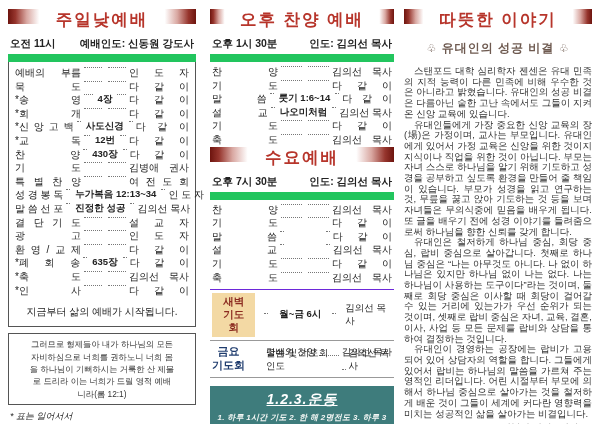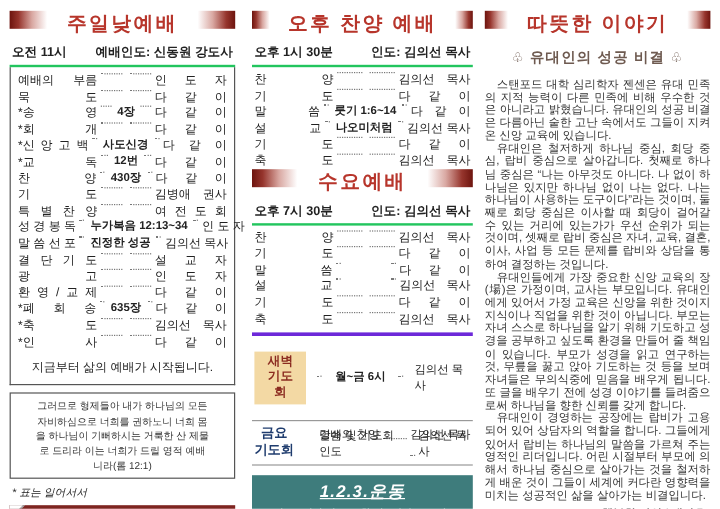--- a/index.html
+++ b/index.html
@@ -14,21 +14,21 @@
   .col-right{left:404px;width:188px;}
 
   
   .header{display:flex;align-items:flex-start;gap:14px;margin:9px 0 4px;}
   .hbar{flex:1;height:15px;}
   .hbar-l{background:linear-gradient(to right,#6d140e,#96352d 22%,#d9a8a2 55%,#ffffff 92%);}
   .hbar-r{background:linear-gradient(to left,#6d140e,#96352d 22%,#d9a8a2 55%,#ffffff 92%);}
   .htitle{font-weight:bold;font-size:16.5px;color:#b7352b;letter-spacing:2px;white-space:nowrap;}
 
   .timerow{display:flex;justify-content:space-between;font-weight:bold;font-size:10.5px;
-    border-bottom:2px solid #22c55e;padding:2px 2px 3px;}
+    border-bottom:8px solid #22c55e;padding:2px 2px 3px;}
 
   .obox{border:1px solid #555;border-top:none;padding:4px 6px 5px;}
 
   .row{display:flex;align-items:flex-start;height:13.6px;font-size:10px;color:#222;}
   .lab{width:66px;text-align:justify;text-align-last:justify;white-space:nowrap;}
   .dots{flex:1;border-bottom:1px dotted #777;margin:0 3px 3px;height:1px;min-width:4px;}
   .mid{font-weight:bold;white-space:pre;padding:0 2px;font-size:9.5px;}
   .mid:empty{padding:0;}
   .who{width:60px;text-align:justify;text-align-last:justify;white-space:nowrap;}
 
@@ -41,22 +41,22 @@
   .folded::before{content:"";position:absolute;top:0;left:0;border-top:13px solid #a9a9a9;
     border-right:13px solid transparent;}
   .folded::after{content:"";position:absolute;top:0;left:0;border-top:11px solid #ffffff;
     border-right:11px solid transparent;}
 
   .banner{background:#7e2420;color:#fff;font-weight:bold;font-size:10.5px;
     padding:6px 9px 6px 17px;line-height:1.55;}
 
   .sec2{margin-top:0;}
 
-  .dawnrow{display:flex;align-items:center;gap:6px;padding:13px 2px;margin-top:5px;
-    border-top:3px solid #6d28d9;border-bottom:1px solid #999;font-size:9.5px;}
+  .dawnrow{display:flex;align-items:center;gap:6px;padding:3px 2px;margin-top:5px;
+    border-top:1px solid #6d28d9;border-bottom:1px solid #999;font-size:9.5px;}
   .dawnlabel{background:#f3d9a4;color:#8b2b20;font-weight:bold;font-size:10.5px;
     text-align:center;padding:2px 7px;line-height:1.25;}
   .fridayrow{display:flex;align-items:center;gap:21px;padding:4px 2px;border-bottom:1px solid #999;}
   .fridaylabel{color:#1f3c6e;font-weight:bold;font-size:11px;text-align:center;line-height:1.25;}
   .flines{flex:1;font-size:9.5px;}
   .fline{display:flex;align-items:flex-end;height:14px;}
 
   .movement{background:#3e7c7c;color:#fff;text-align:center;padding:5px 4px 6px;margin-top:8px;}
   .movement-title{font-style:italic;font-weight:bold;font-size:14px;letter-spacing:1px;text-decoration:underline;}
   .movement-items{font-style:italic;font-weight:bold;font-size:8px;margin-top:3px;
@@ -362,18 +362,18 @@
     <div class="hbar hbar-l"></div>
     <div class="htitle">따뜻한 이야기</div>
     <div class="hbar hbar-r"></div>
   </div>
   <div class="subtitle">
     <span class="clover">♧</span>
     <span>유대인의 성공 비결</span>
     <span class="clover">♧</span>
   </div>
   <p class="para">스탠포드 대학 심리학자 젠센은 유대 민족의 지적 능력이 다른 민족에 비해 우수한 것은 아니라고 밝혔습니다. 유대인의 성공 비결은 다름아닌 숱한 고난 속에서도 그들이 지켜온 신앙 교육에 있습니다.</p>
+  <p class="para">유대인들에게 가장 중요한 신앙 교육의 장(場)은 가정이며, 교사는 부모입니다. 유대인에게 있어서 가정 교육은 신앙을 위한 것이지 지식이나 직업을 위한 것이 아닙니다. 부모는 자녀 스스로 하나님을 알기 위해 기도하고 성경을 공부하고 싶도록 환경을 만들어 줄 책임이 있습니다. 부모가 성경을 읽고 연구하는 것, 무릎을 꿇고 앉아 기도하는 것 등을 보며 자녀들은 무의식중에 믿음을 배우게 됩니다. 또 글을 배우기 전에 성경 이야기를 들려줌으로써 하나님을 향한 신뢰를 갖게 합니다.</p>
   <p class="para">유대인은 철저하게 하나님 중심, 회당 중심, 랍비 중심으로 살아갑니다. 첫째로 하나님 중심은 “나는 아무것도 아니다. 나 없이 하나님은 있지만 하나님 없이 나는 없다. 나는 하나님이 사용하는 도구이다”라는 것이며, 둘째로 회당 중심은 이사할 때 회당이 걸어갈 수 있는 거리에 있는가가 우선 순위가 되는 것이며, 셋째로 랍비 중심은 자녀, 교육, 결혼, 이사, 사업 등 모든 문제를 랍비와 상담을 통하여 결정하는 것입니다.</p>
-  <p class="para">유대인들에게 가장 중요한 신앙 교육의 장(場)은 가정이며, 교사는 부모입니다. 유대인에게 있어서 가정 교육은 신앙을 위한 것이지 지식이나 직업을 위한 것이 아닙니다. 부모는 자녀 스스로 하나님을 알기 위해 기도하고 성경을 공부하고 싶도록 환경을 만들어 줄 책임이 있습니다. 부모가 성경을 읽고 연구하는 것, 무릎을 꿇고 앉아 기도하는 것 등을 보며 자녀들은 무의식중에 믿음을 배우게 됩니다. 또 글을 배우기 전에 성경 이야기를 들려줌으로써 하나님을 향한 신뢰를 갖게 합니다.</p>
   <p class="para">유대인이 경영하는 공장에는 랍비가 고용되어 있어 상담자의 역할을 합니다. 그들에게 있어서 랍비는 하나님의 말씀을 가르쳐 주는 영적인 리더입니다. 어린 시절부터 부모에 의해서 하나님 중심으로 살아가는 것을 철저하게 배운 것이 그들이 세계에 커다란 영향력을 미치는 성공적인 삶을 살아가는 비결입니다.</p>
   <div class="sig">- 행복한 시인 / 배광호</div>
 
 </div>
 
 </body></html>

